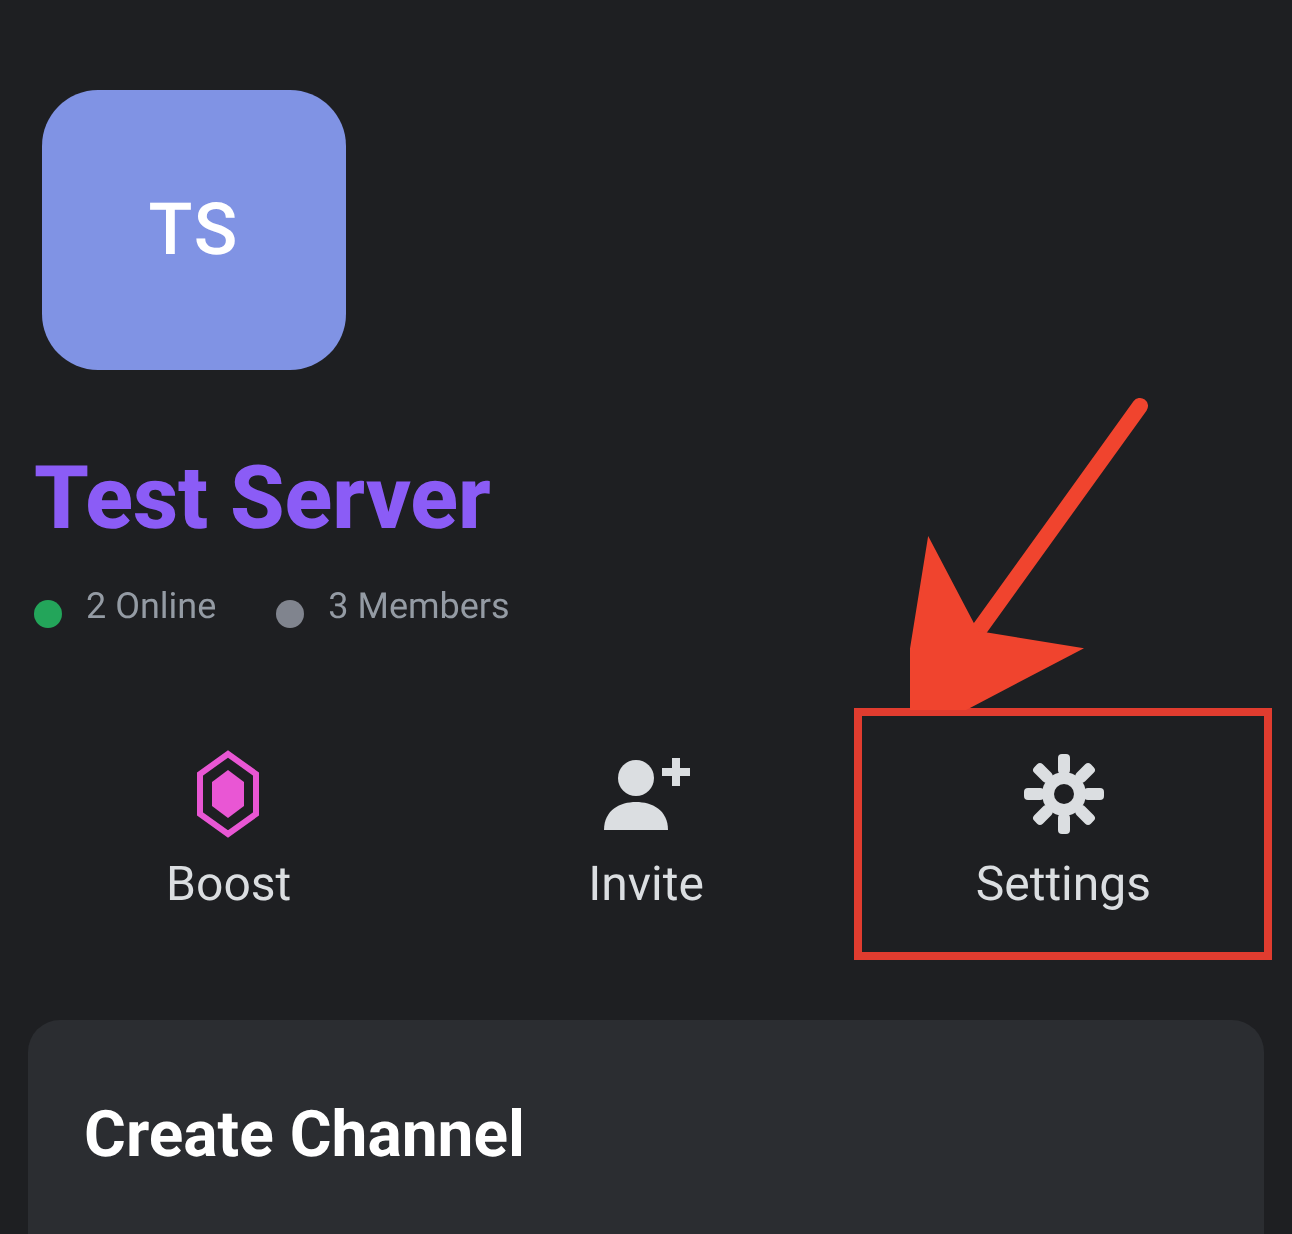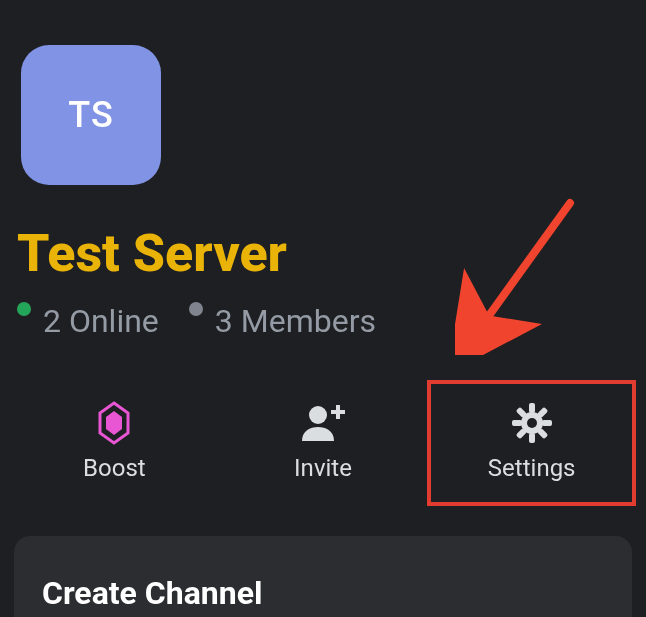--- a/index.html
+++ b/index.html
@@ -8,55 +8,55 @@
       height: 617px;
       background: #1e1f22;
       font-family: -apple-system, BlinkMacSystemFont, "Segoe UI", Roboto, sans-serif;
       overflow: hidden;
       position: relative;
     }
     .header-area {
       padding: 45px 17px 0 17px;
     }
     .server-avatar {
-      width: 140px;
+      width: 152px;
       height: 140px;
       background: #8093e4;
       border-radius: 28px;
       display: flex;
       align-items: center;
       justify-content: center;
       margin-left: 4px;
     }
     .server-avatar span {
       color: #ffffff;
       font-size: 36px;
       font-weight: 500;
       letter-spacing: 1px;
     }
     .server-name {
-      color: #eab308;
-      font-size: 52px;
+      color: #8b5cf6;
+      font-size: 44px;
       font-weight: 800;
       margin-top: 38px;
       margin-left: 0;
     }
     .status-row {
       display: flex;
       align-items: center;
       gap: 30px;
       margin-top: 18px;
       margin-left: 0;
     }
     .status-item {
       display: flex;
-      align-items: flex-start;
+      align-items: flex-end;
       gap: 12px;
       color: #949ba4;
-      font-size: 32px;
+      font-size: 18px;
     }
     .dot {
       width: 14px;
       height: 14px;
       border-radius: 50%;
     }
     .dot-online { background: #23a55a; }
     .dot-members { background: #80848e; }
     .actions-bar {
       display: flex;

